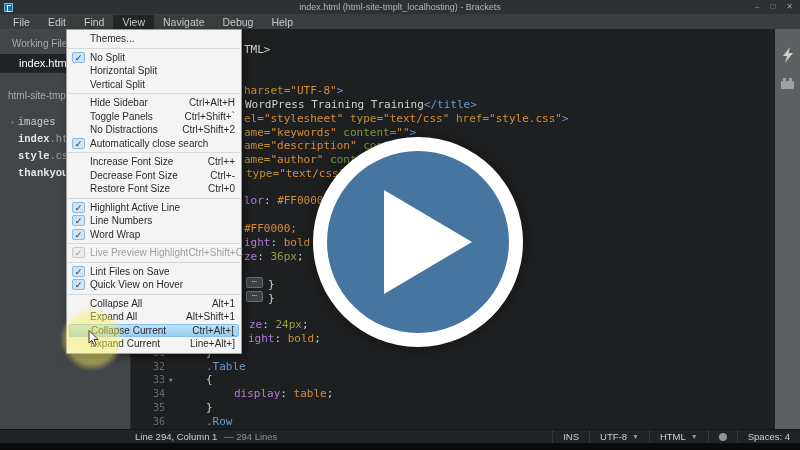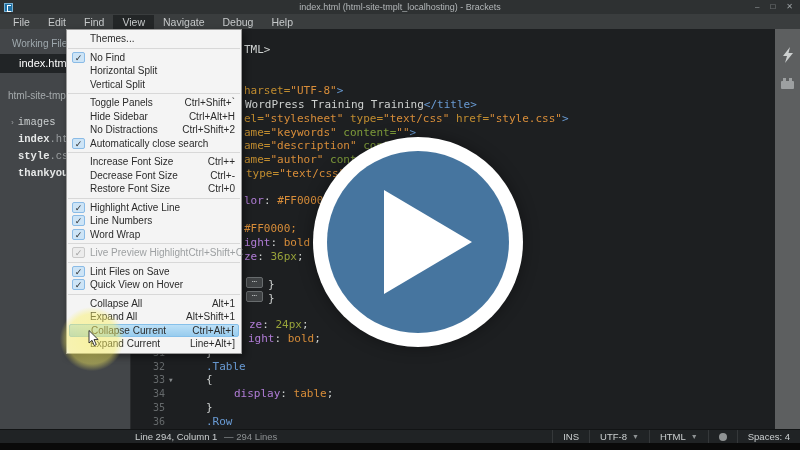--- a/index.html
+++ b/index.html
@@ -201,43 +201,43 @@
 
 <div id="view-menu">
     <div class="menu-item">
       <span class="check"></span>
       <span class="lbl">Themes...</span>
       <span class="sc"></span>
     </div>
     <div class="menu-sep"></div>
     <div class="menu-item">
       <span class="check on">✓</span>
-      <span class="lbl">No Find</span>
+      <span class="lbl">No Split</span>
       <span class="sc"></span>
     </div>
     <div class="menu-item">
       <span class="check"></span>
       <span class="lbl">Horizontal Split</span>
       <span class="sc"></span>
     </div>
     <div class="menu-item">
       <span class="check"></span>
       <span class="lbl">Vertical Split</span>
       <span class="sc"></span>
     </div>
     <div class="menu-sep"></div>
+    <div class="menu-item">
+      <span class="check"></span>
+      <span class="lbl">Hide Sidebar</span>
+      <span class="sc">Ctrl+Alt+H</span>
+    </div>
     <div class="menu-item">
       <span class="check"></span>
       <span class="lbl">Toggle Panels</span>
       <span class="sc">Ctrl+Shift+`</span>
-    </div>
-    <div class="menu-item">
-      <span class="check"></span>
-      <span class="lbl">Hide Sidebar</span>
-      <span class="sc">Ctrl+Alt+H</span>
     </div>
     <div class="menu-item">
       <span class="check"></span>
       <span class="lbl">No Distractions</span>
       <span class="sc">Ctrl+Shift+2</span>
     </div>
     <div class="menu-item">
       <span class="check on">✓</span>
       <span class="lbl">Automatically close search</span>
       <span class="sc"></span>

